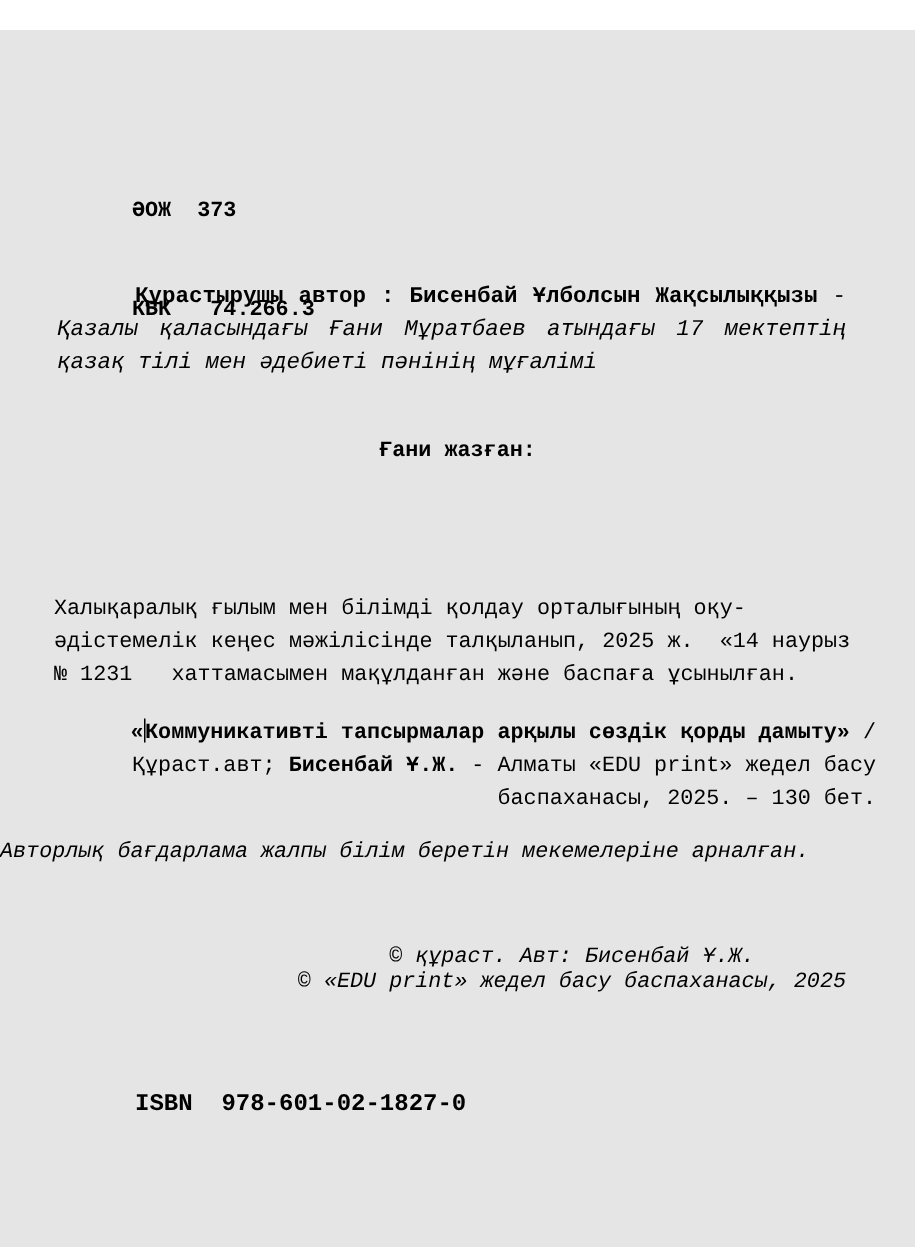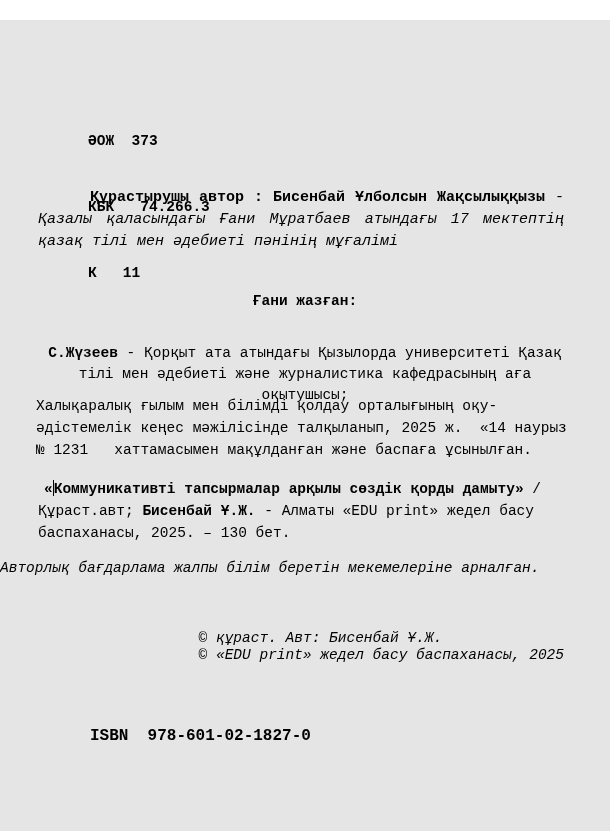--- a/index.html
+++ b/index.html
@@ -65,21 +65,21 @@
     line-height: 22px;
     white-space: pre-wrap;
   }
 
   .bib-block {
     left: 38px;
     right: 26px;
     top: 443px;
     font-size: 14.5px;
     line-height: 22px;
-    text-align: left;
+    text-align: right;
     text-indent: 6px;
   }
   .bib-block .bold { font-weight: bold; }
   .caret {
     display: inline-block;
     width: 1px;
     height: 16px;
     background: #000;
     vertical-align: -3px;
   }
@@ -91,21 +91,21 @@
     font-size: 14.5px;
     font-style: italic;
   }
 
   .copyright {
     right: 46px;
     top: 610px;
     font-size: 14.5px;
     line-height: 17px;
     font-style: italic;
-    text-align: left;
+    text-align: center;
   }
 
   .isbn-line {
     left: 90px;
     top: 707px;
     font-size: 16px;
     font-weight: bold;
     white-space: pre;
   }
 
@@ -128,28 +128,26 @@
   }
 </style>
 </head>
 <body>
 
 <div class="page">
 
   <div class="abs codes">
     <div>ӘОЖ  373</div>
     <div>КБК   74.266.3</div>
-    <div>К   11</div>
   </div>
 
   <p class="abs author-para"><b>Құрастырушы автор : Бисенбай Ұлболсын Жақсылыққызы</b><span> - </span><span class="desc">Қазалы қаласындағы Ғани Мұратбаев атындағы 17 мектептің қазақ тілі мен әдебиеті пәнінің мұғалімі</span></p>
 
   <div class="abs review-heading">Ғани жазған:</div>
 
-  <p class="abs reviewer-para"><b>С.Жүзеев</b><span> - Қорқыт ата атындағы Қызылорда университеті Қазақ тілі мен әдебиеті және журналистика кафедрасының аға оқытушысы;</span></p>
 
   <p class="abs approval-para">Халықаралық ғылым мен білімді қолдау орталығының оқу-әдістемелік кеңес мәжілісінде талқыланып, 2025 ж.  «14 наурыз  № 1231   хаттамасымен мақұлданған және баспаға ұсынылған.</p>
 
   <p class="abs bib-block"><span class="bold">«</span><span class="caret"></span><span class="bold">Коммуникативті тапсырмалар арқылы сөздік қорды дамыту»</span><span> / Құраст.авт; </span><span class="bold">Бисенбай Ұ.Ж.</span><span> - Алматы «EDU print» жедел басу баспаханасы, 2025. – 130 бет.</span></p>
 
   <div class="abs note-line">Авторлық бағдарлама жалпы білім беретін мекемелеріне арналған.</div>
 
   <div class="abs copyright">
     <div>© құраст. Авт: Бисенбай Ұ.Ж.</div>
     <div>© «EDU print» жедел басу баспаханасы, 2025</div>

